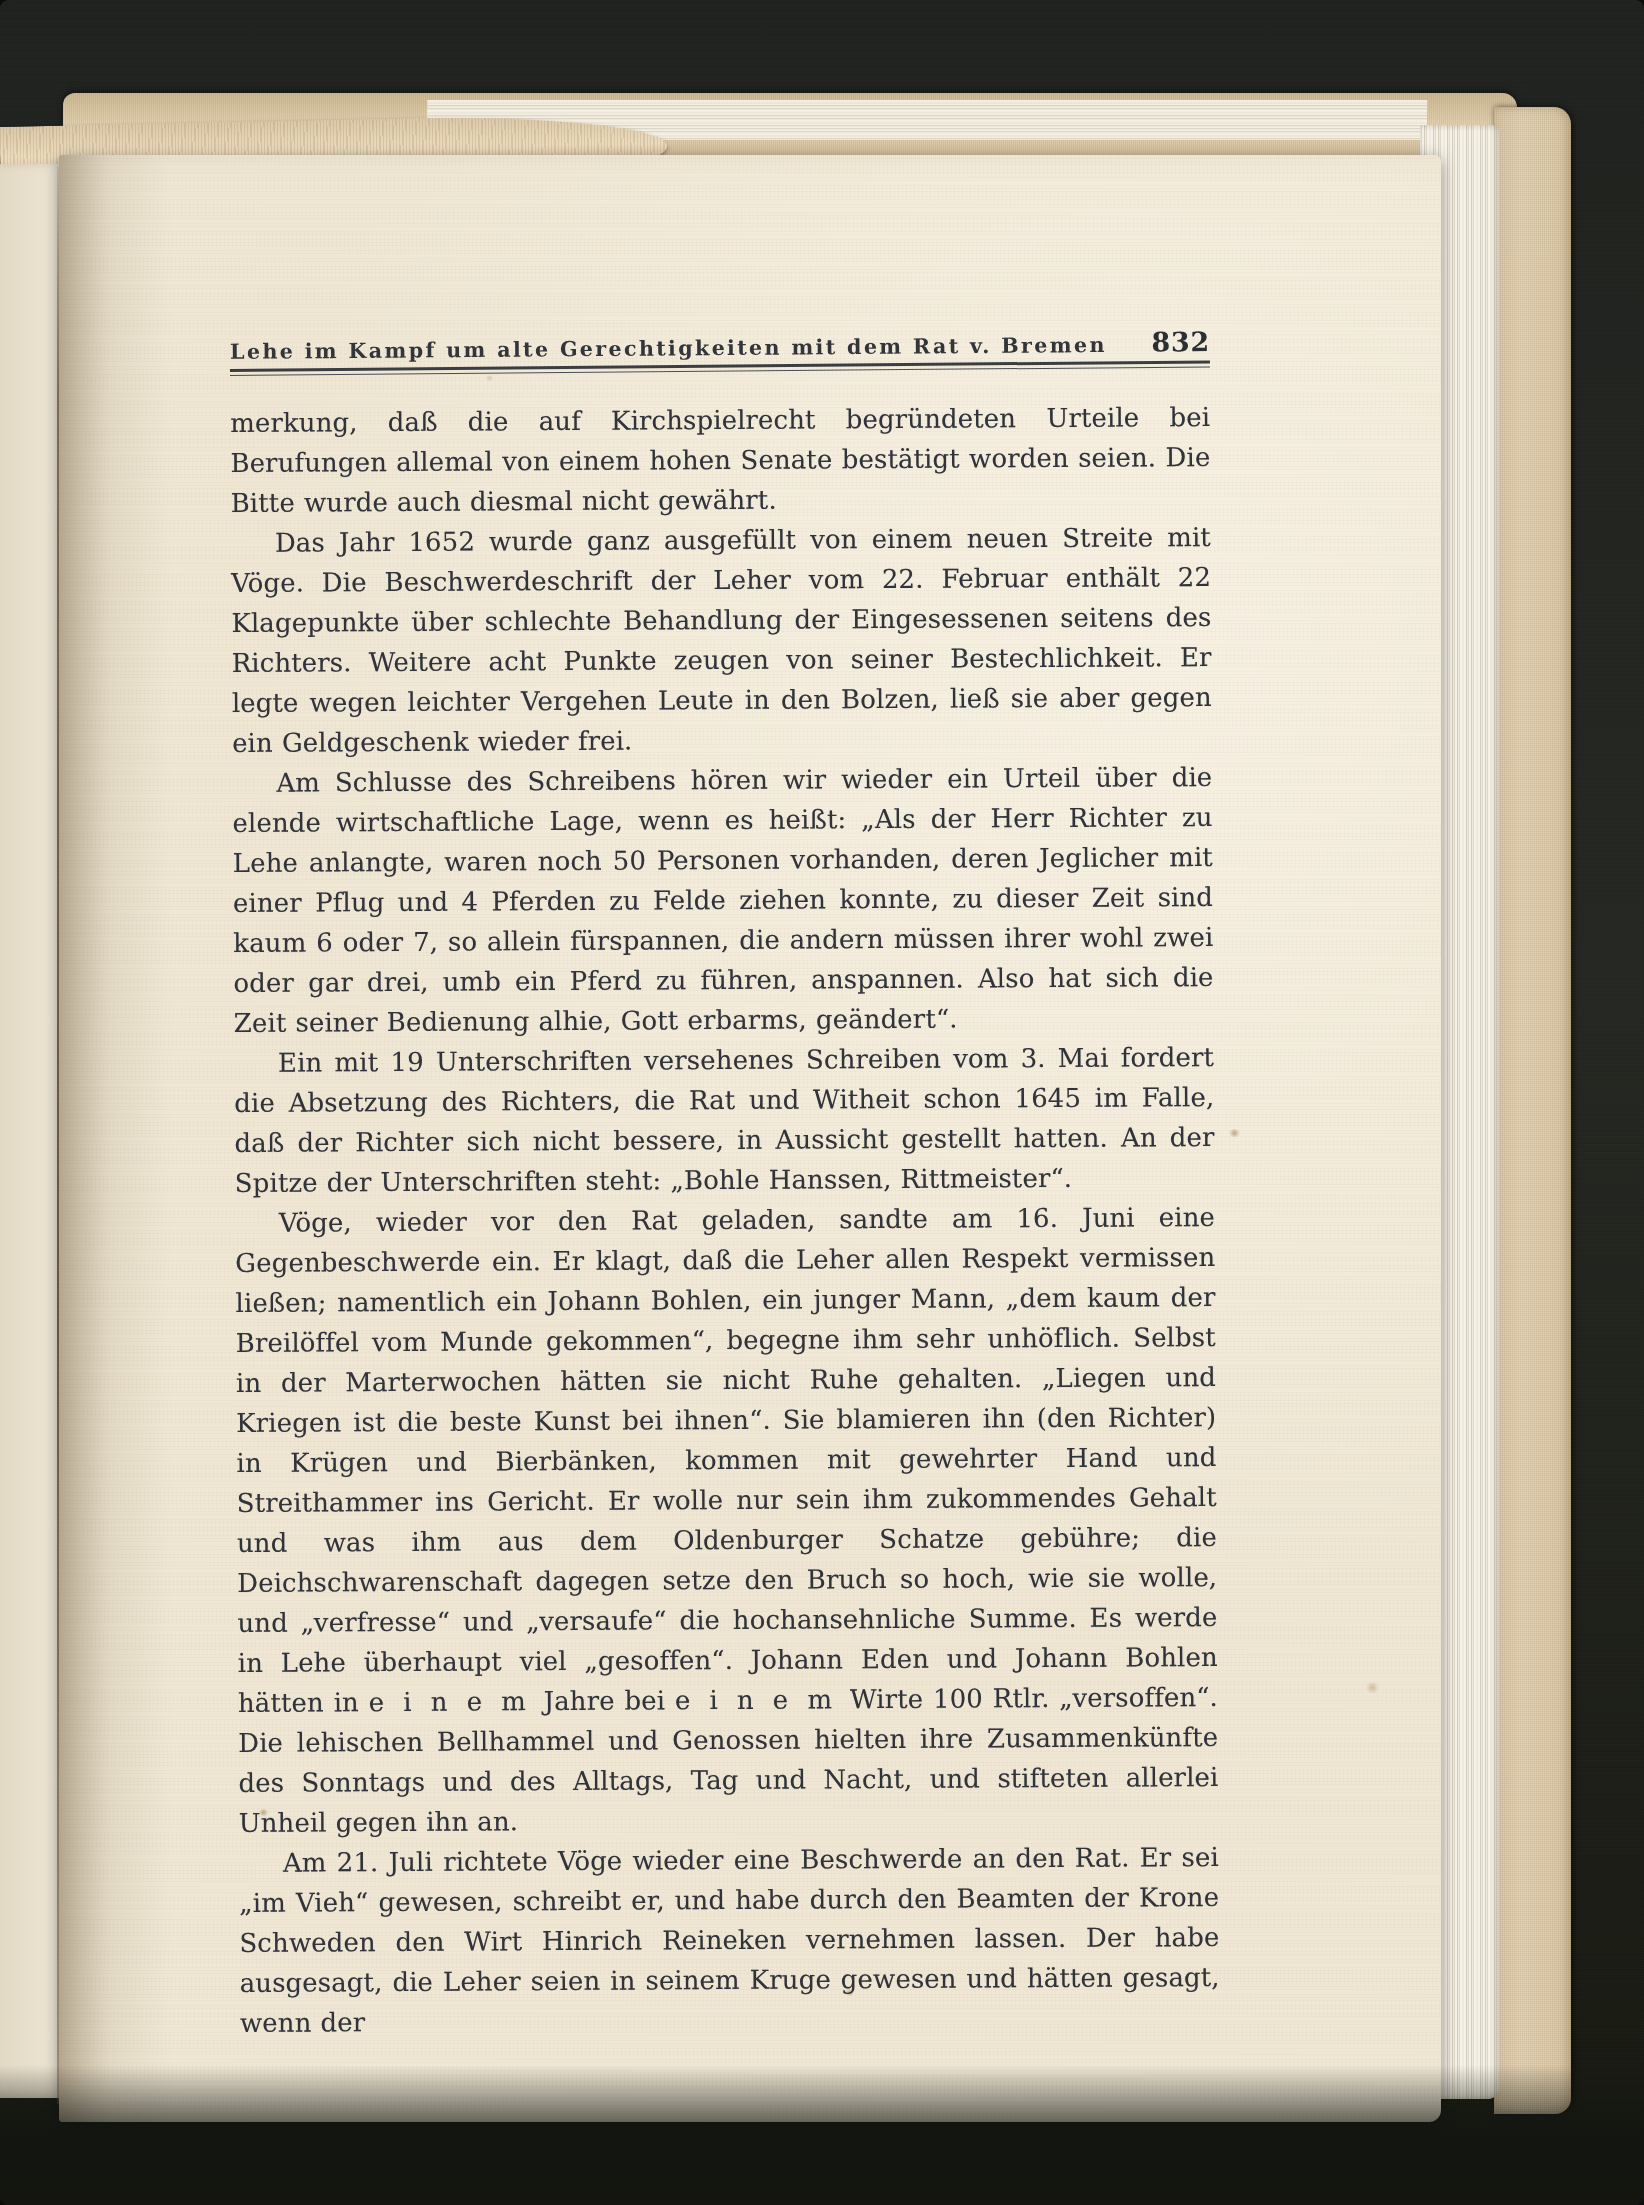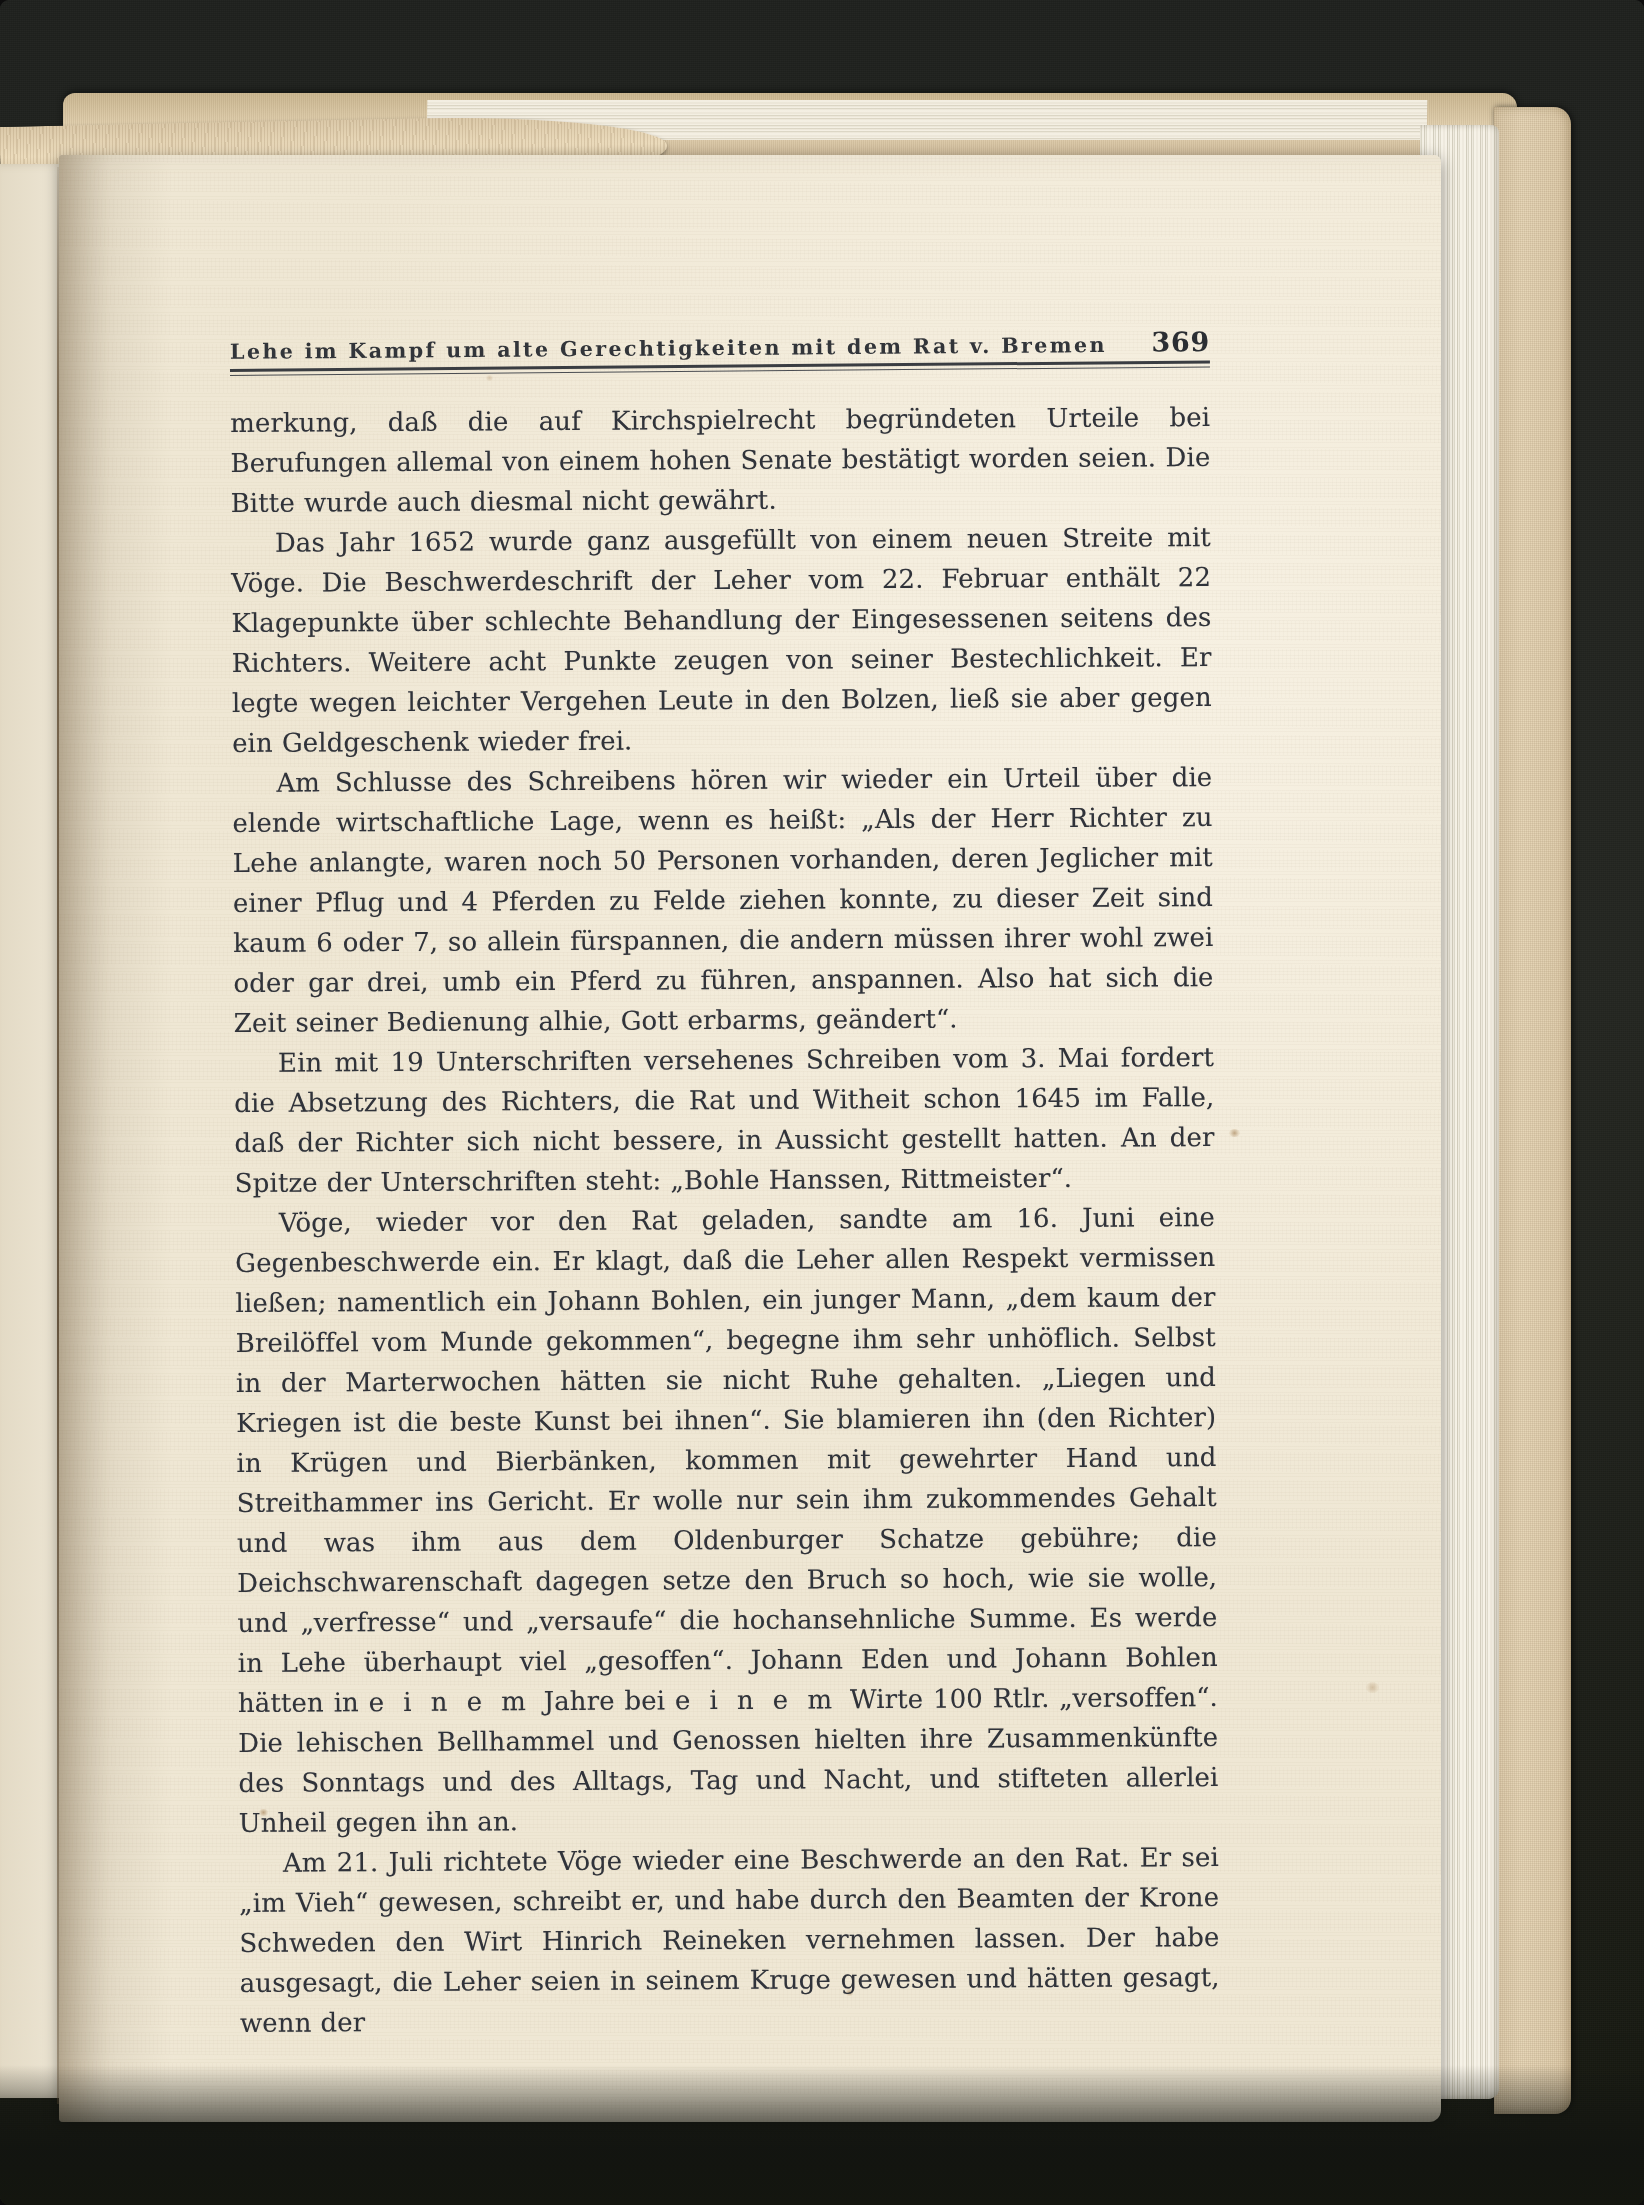--- a/index.html
+++ b/index.html
@@ -297,21 +297,21 @@
     <div class="spot" style="left:787px; top:1834px; width:7.3px; height:6.7px;"></div>
     <div class="spot" style="left:427px;  top:220px;  width:6.7px; height:6px; opacity:.5;"></div>
   </div>
 
   <div class="gutter-fold"></div>
 
   <div class="textblock fraktur">
 
     <div class="runhead">
       <span class="runhead-title">Lehe im Kampf um alte Gerechtigkeiten mit dem Rat v. Bremen</span>
-      <span class="runhead-folio">369</span>
+      <span class="runhead-folio">832</span>
     </div>
 
     <div class="rule-double">
       <div class="rule-thick"></div>
       <div class="rule-thin"></div>
     </div>
 
     <div class="body">
       <p class="para first">merkung, daß die auf Kirchspielrecht begründeten Urteile bei Berufungen allemal von einem hohen Senate bestätigt worden seien. Die Bitte wurde auch diesmal nicht gewährt.</p>
       <p class="para">Das Jahr 1652 wurde ganz ausgefüllt von einem neuen Streite mit Vöge. Die Beschwerdeschrift der Leher vom 22. Februar enthält 22 Klagepunkte über schlechte Behandlung der Eingesessenen seitens des Richters. Weitere acht Punkte zeugen von seiner Bestechlichkeit. Er legte wegen leichter Vergehen Leute in den Bolzen, ließ sie aber gegen ein Geldgeschenk wieder frei.</p>

